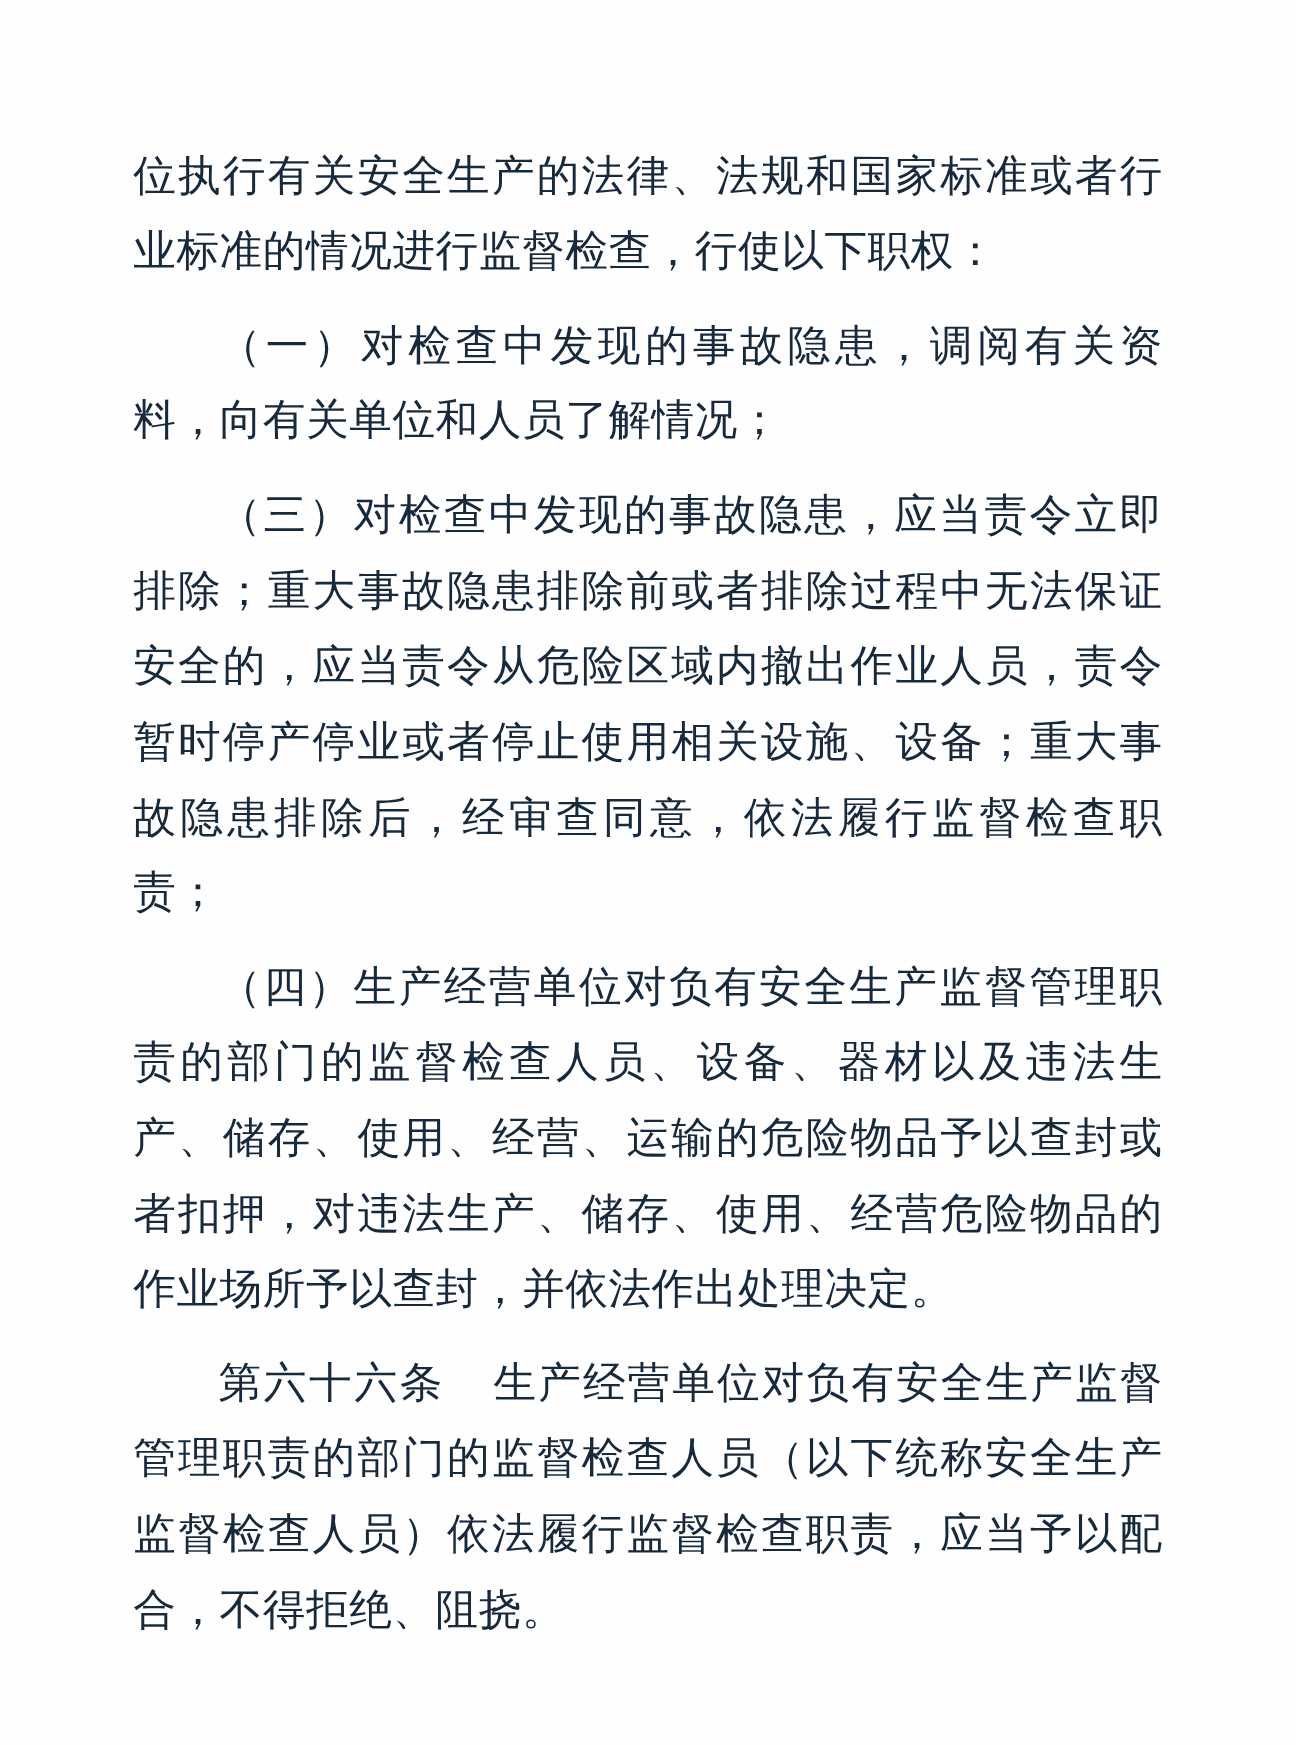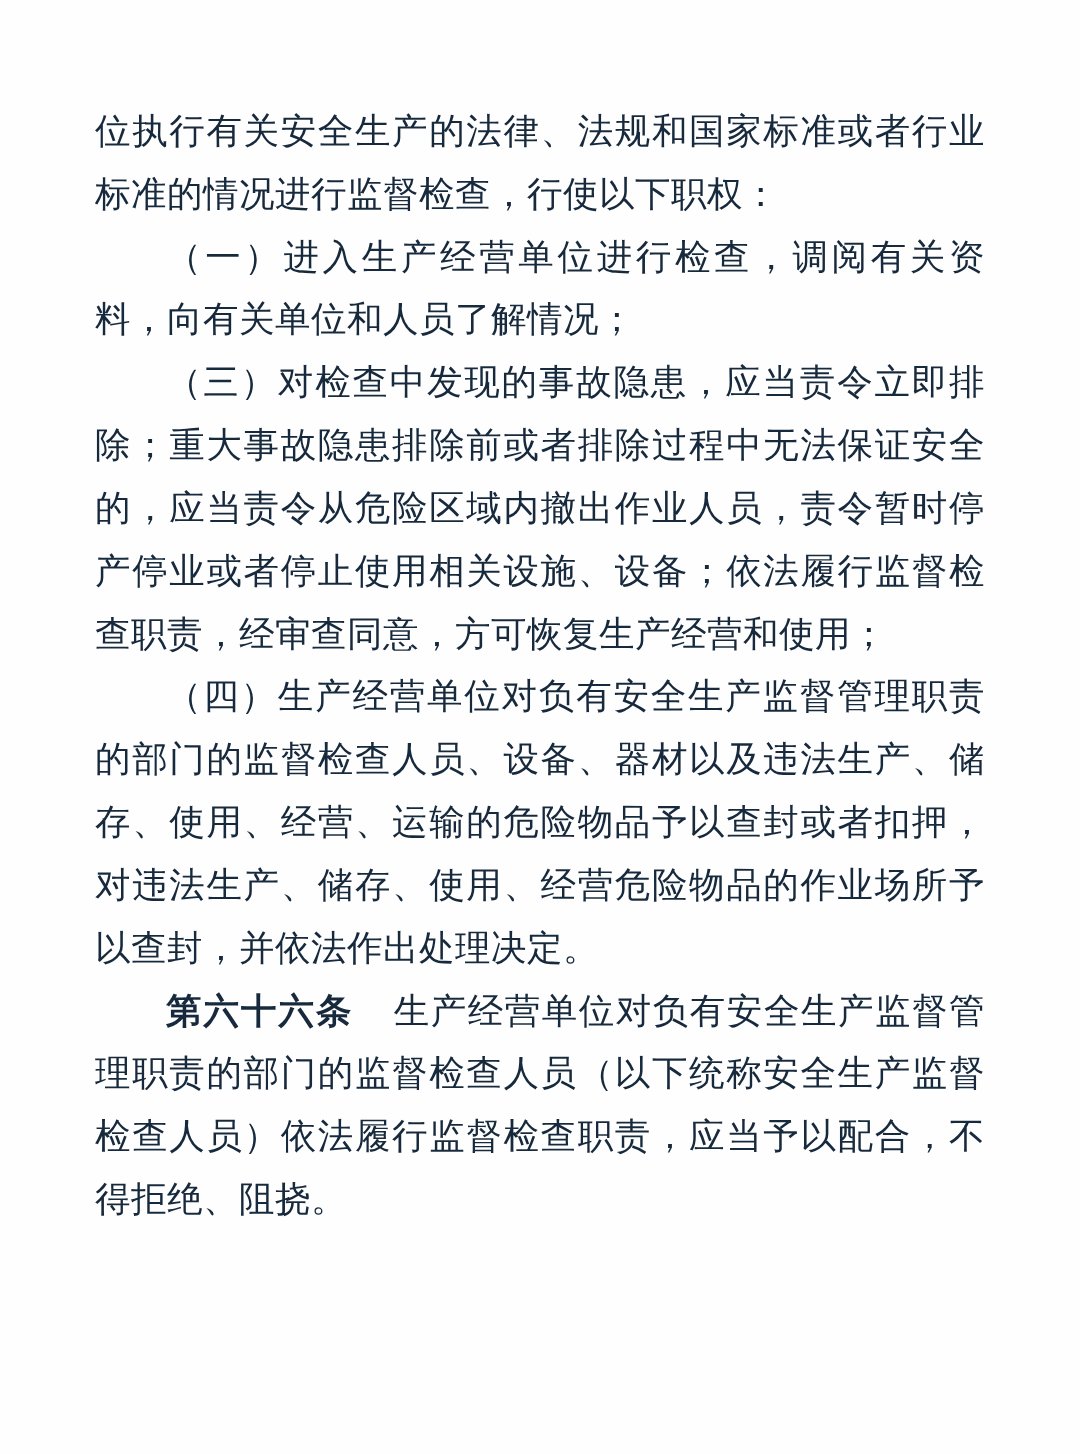--- a/index.html
+++ b/index.html
@@ -23,50 +23,50 @@
   }
   .doc-body {
     font-size: 35.5px;
     line-height: 1.77;
     letter-spacing: 0.5px;
     text-align: justify;
     text-justify: inter-ideograph;
     color: #17293c;
   }
   .para {
-    margin: 0;
+    margin: 16px;
     text-indent: 0;
   }
   .para.indent {
     text-indent: 2em;
   }
   .para.cont {
     text-indent: 0;
   }
   .article-label {
-    font-weight: bold;
+    font-weight: normal;
     letter-spacing: 1px;
   }
   .article-gap {
     display: inline-block;
     width: 1.1em;
   }
 </style>
 </head>
 <body>
 
 <div class="page">
   <div class="doc-body">
 
     <p class="para cont">位执行有关安全生产的法律、法规和国家标准或者行业标准的情况进行监督检查，行使以下职权：</p>
 
-    <p class="para indent">（一）进入生产经营单位进行检查，调阅有关资料，向有关单位和人员了解情况；</p>
+    <p class="para indent">（一）对检查中发现的事故隐患，调阅有关资料，向有关单位和人员了解情况；</p>
 
 
-    <p class="para indent">（三）对检查中发现的事故隐患，应当责令立即排除；重大事故隐患排除前或者排除过程中无法保证安全的，应当责令从危险区域内撤出作业人员，责令暂时停产停业或者停止使用相关设施、设备；依法履行监督检查职责，经审查同意，方可恢复生产经营和使用；</p>
+    <p class="para indent">（三）对检查中发现的事故隐患，应当责令立即排除；重大事故隐患排除前或者排除过程中无法保证安全的，应当责令从危险区域内撤出作业人员，责令暂时停产停业或者停止使用相关设施、设备；重大事故隐患排除后，经审查同意，依法履行监督检查职责；</p>
 
     <p class="para indent">（四）生产经营单位对负有安全生产监督管理职责的部门的监督检查人员、设备、器材以及违法生产、储存、使用、经营、运输的危险物品予以查封或者扣押，对违法生产、储存、使用、经营危险物品的作业场所予以查封，并依法作出处理决定。</p>
 
 
     <p class="para indent"><span class="article-label">第六十六条</span><span class="article-gap"></span><span>生产经营单位对负有安全生产监督管理职责的部门的监督检查人员（以下统称安全生产监督检查人员）依法履行监督检查职责，应当予以配合，不得拒绝、阻挠。</span></p>
 
   </div>
 </div>
 
 </body></html>

